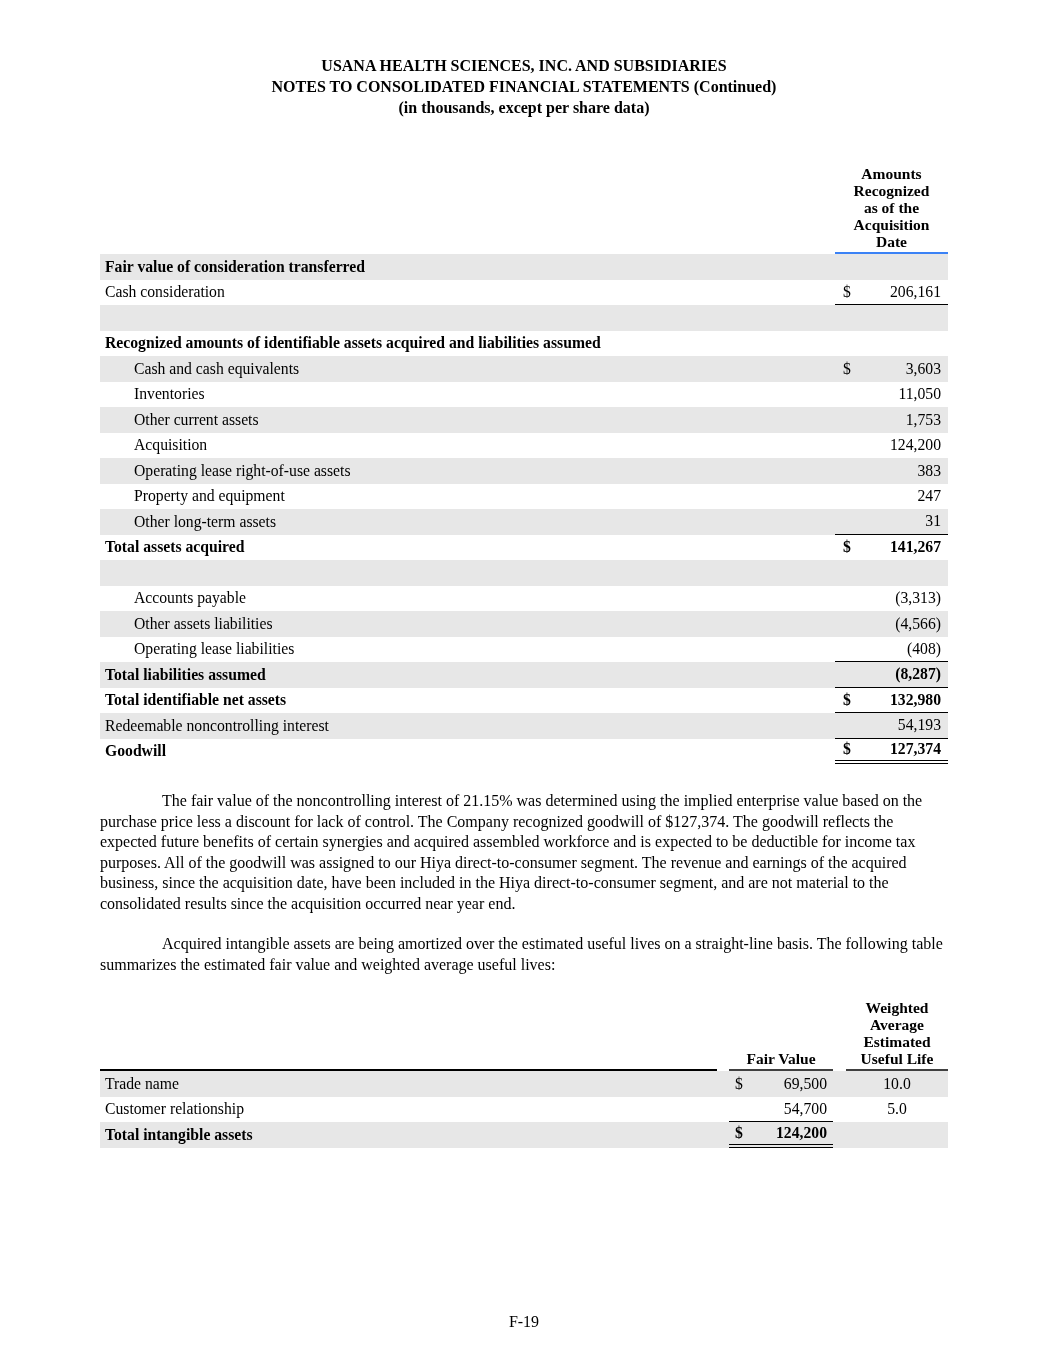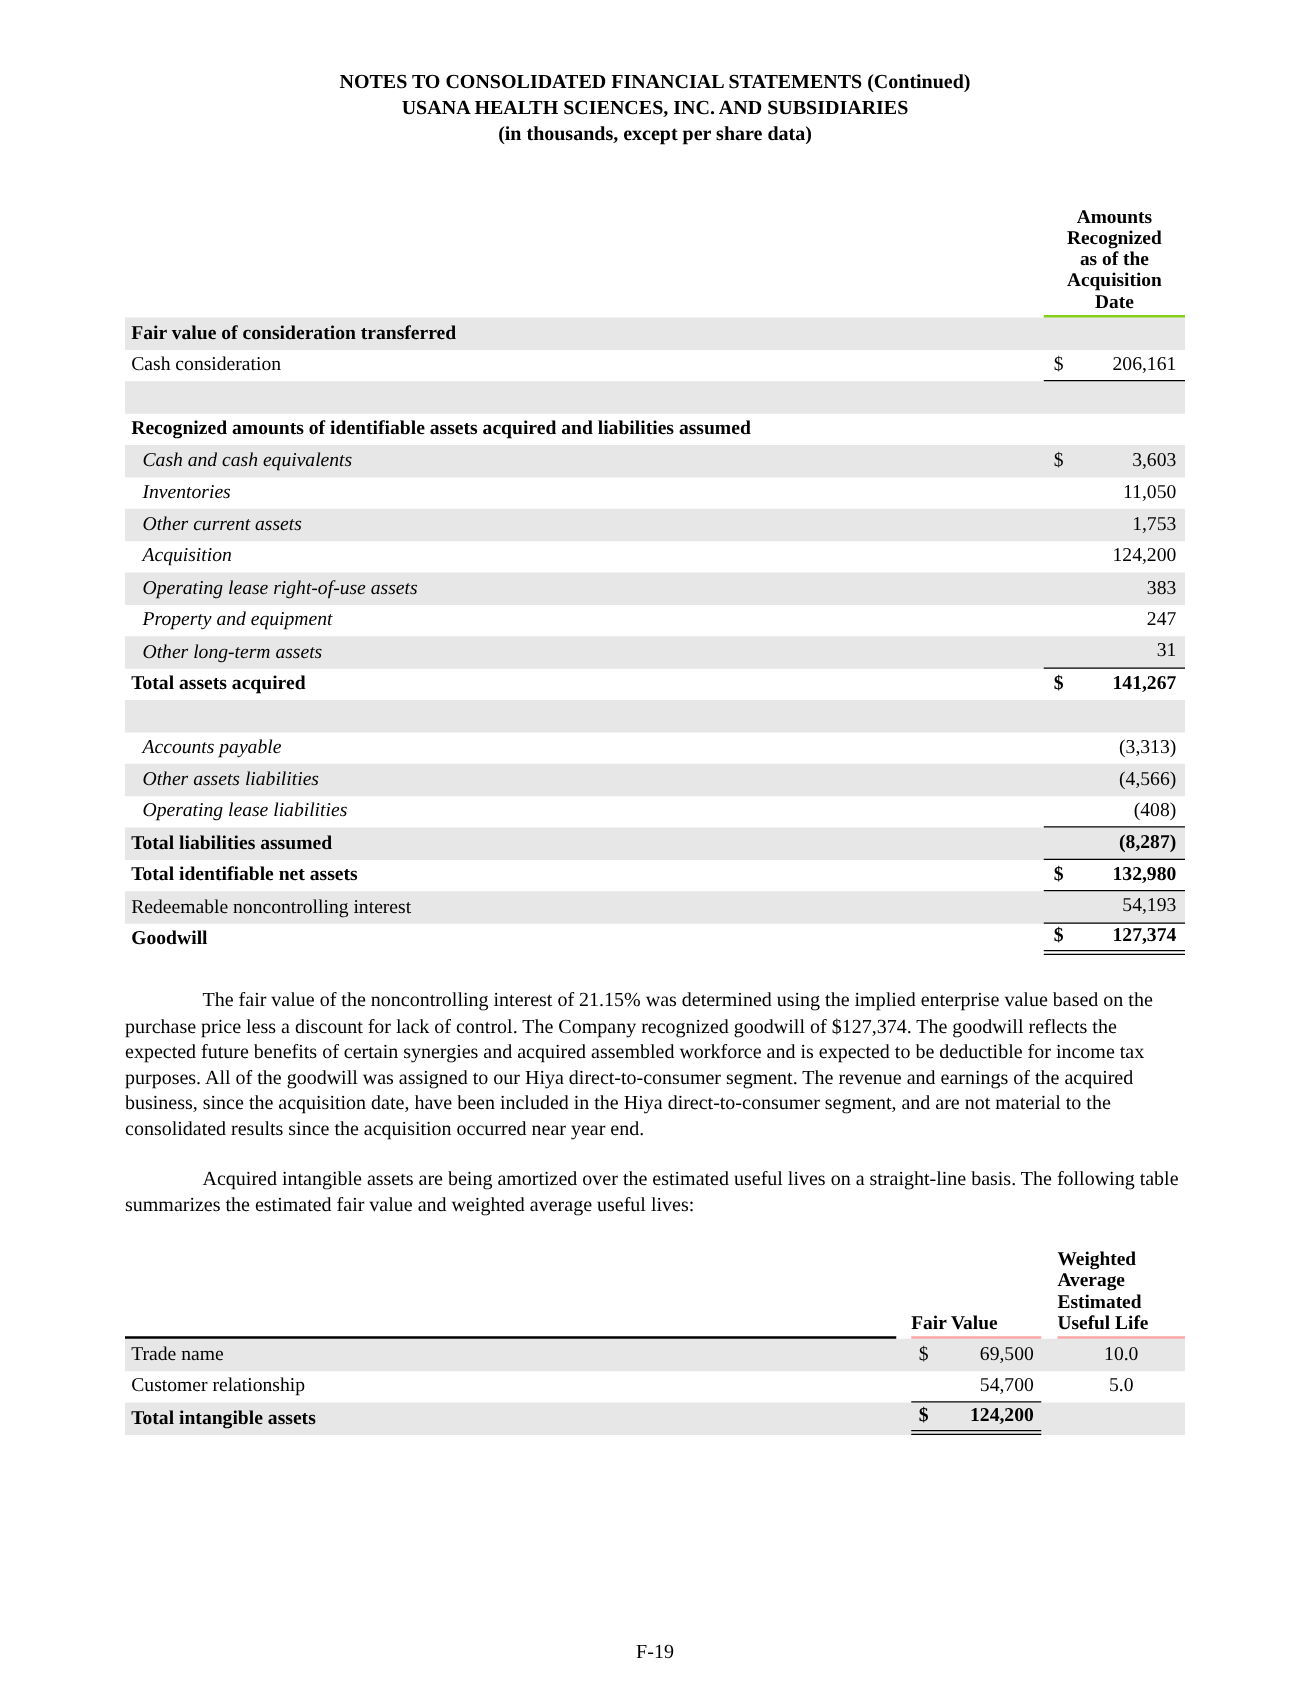--- a/index.html
+++ b/index.html
@@ -22,33 +22,33 @@
   .title-block { text-align: center; font-weight: bold; font-size: 16px; line-height: 21px; }
   
   .t1-header-row { display: flex; justify-content: flex-end; margin-top: 47px; }
   .t1-col-header {
     width: 113px;
     text-align: center;
     font-weight: bold;
     font-size: 15.5px;
     line-height: 17px;
     white-space: pre-line;
-    border-bottom: 2px solid #84cc16;
+    border-bottom: 2px solid #3b82f6;
     padding-bottom: 2px;
   }
   .t-row {
     display: flex;
     align-items: center;
     min-height: 25.5px;
     font-size: 15.7px;
   }
   .t-row.shade { background: #e7e7e7; }
   .t-row.bold { font-weight: bold; }
   .lbl { flex: 1; padding-left: 5px; }
-  .lbl.ind { padding-left: 14px; font-style: italic; }
+  .lbl.ind { padding-left: 34px; }
   .valcol {
     width: 113px;
     display: flex;
     justify-content: space-between;
     align-self: stretch;
     align-items: center;
     padding-left: 8px;
     padding-right: 7px;
   }
   .valcol.rule  { border-bottom: 1.5px solid #000; }
@@ -63,22 +63,23 @@
   }
   .para.first { margin-top: 27px; }
   
   .t2 { margin-top: 24px; }
   .t2-header-row { display: flex; align-items: flex-end; }
   .t2-lbl-spacer { flex: 1; margin-right: 12px; border-bottom: 2px solid #000; align-self: flex-end; height: 1px; }
   .t2-col {
     font-weight: bold;
     font-size: 15.5px;
     line-height: 17px;
+    text-align: center;
     white-space: pre-line;
-    border-bottom: 2px solid #fca5a5;
+    border-bottom: 2px solid #404040;
     padding-bottom: 2px;
   }
   .t2-col.fair { width: 104px; }
   .t2-col.life { width: 102px; margin-left: 13px; }
   .faircol {
     width: 104px;
     display: flex;
     justify-content: space-between;
     align-self: stretch;
     align-items: center;
@@ -97,22 +98,22 @@
     text-align: center;
     font-size: 16px;
   }
 </style>
 </head>
 <body>
 
 <div class="content">
 
   <div class="title-block">
+    <div>USANA HEALTH SCIENCES, INC. AND SUBSIDIARIES</div>
     <div>NOTES TO CONSOLIDATED FINANCIAL STATEMENTS (Continued)</div>
-    <div>USANA HEALTH SCIENCES, INC. AND SUBSIDIARIES</div>
     <div>(in thousands, except per share data)</div>
   </div>
 
   <div>
     <div class="t1-header-row">
       <div class="t1-col-header">Amounts
 Recognized
 as of the
 Acquisition
 Date</div>

